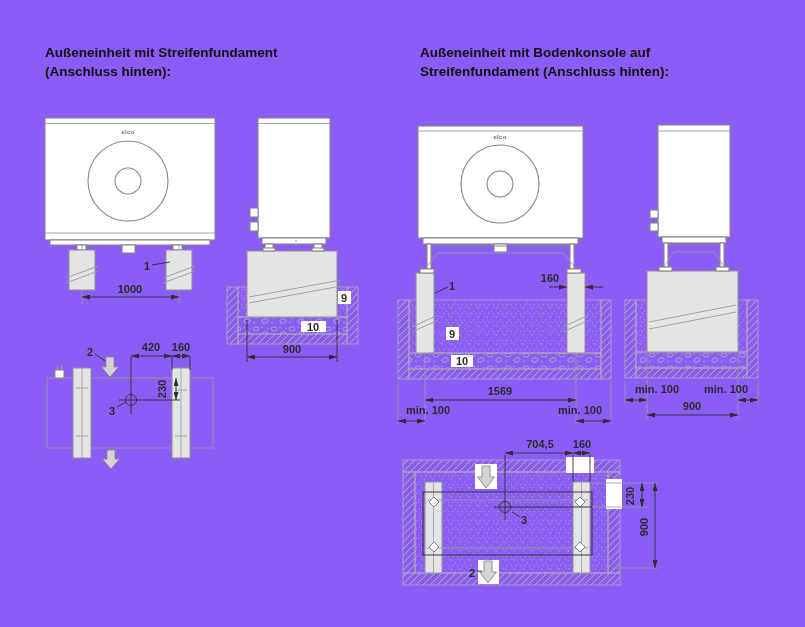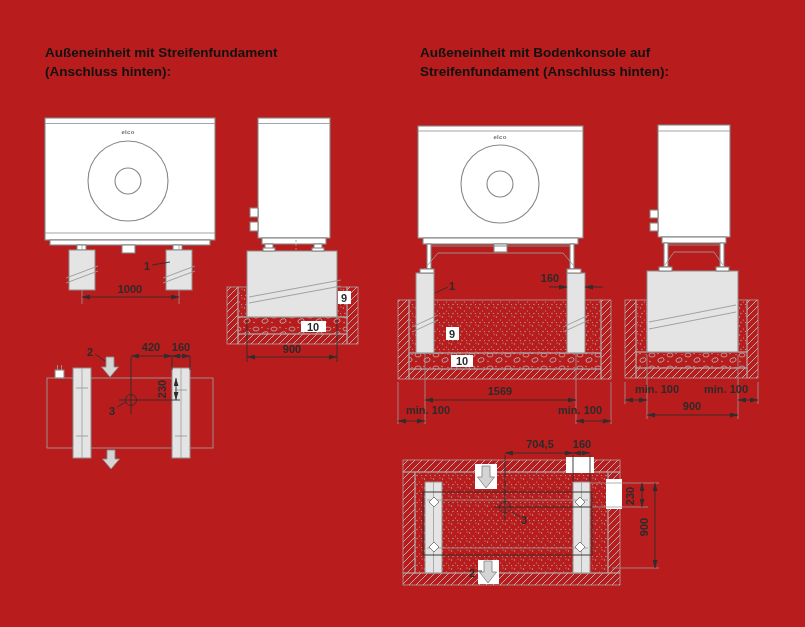--- a/index.html
+++ b/index.html
@@ -1,16 +1,16 @@
 <!DOCTYPE html>
 <html><head>
 <meta charset="utf-8">
 <style>
   html,body{margin:0;padding:0;background:#fff;}
-  .stage{position:relative;width:805px;height:627px;background:#b91c1c;overflow:hidden;
+  .stage{position:relative;width:805px;height:627px;background:#8b5cf6;overflow:hidden;
          font-family:"Liberation Sans",sans-serif;}
   svg{display:block;}
   .ttl{font:bold 13.5px "Liberation Sans",sans-serif;fill:#121212;}
   .dim{font:bold 11px "Liberation Sans",sans-serif;fill:#2b2b2b;text-anchor:middle;}
   .brand{font:bold 6px "Liberation Sans",sans-serif;fill:#6e6e6e;text-anchor:middle;letter-spacing:.3px;}
   .o{stroke:#878787;stroke-width:1.1;fill:none;}
   .of{stroke:#878787;stroke-width:1.1;fill:#ffffff;}
   .o2{stroke:#9a9a9a;stroke-width:.9;fill:none;}
   .cc{fill:#e4e4e4;stroke:#8f8f8f;stroke-width:1;}
   .d{stroke:#2e2e2e;stroke-width:.9;fill:none;}

